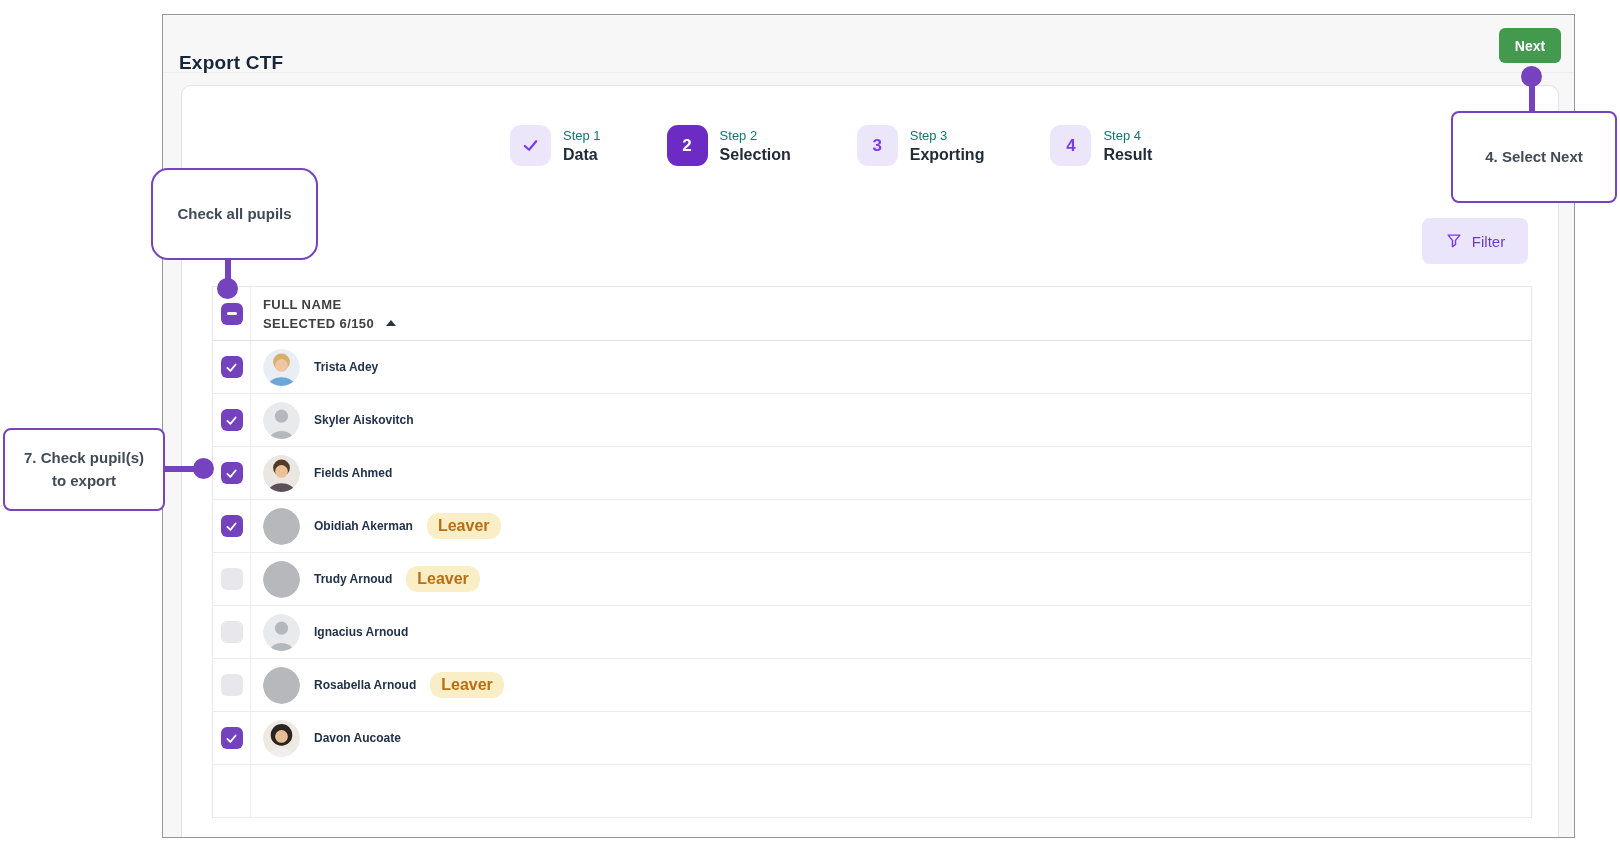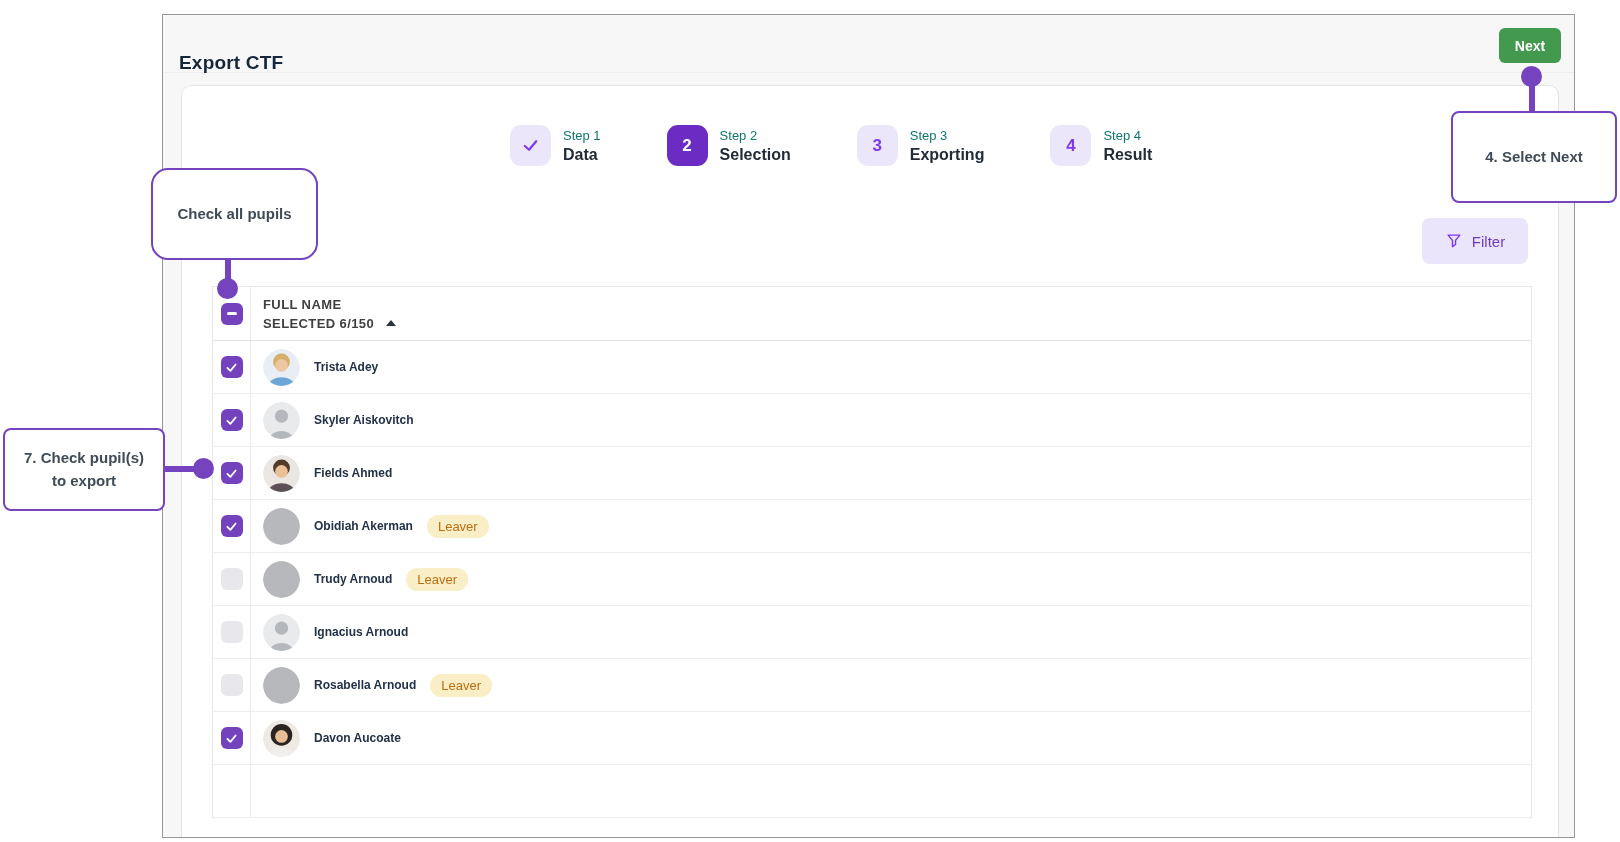--- a/index.html
+++ b/index.html
@@ -41,21 +41,21 @@
   .thead{display:flex;height:53px;border-bottom:1px solid #e0e0e6;}
   .cb-cell{width:37px;flex-shrink:0;border-right:1px solid #ececf0;display:flex;align-items:center;justify-content:center;}
   .head-main{display:flex;align-items:center;padding-left:12px;}
   .head-lines{display:flex;flex-direction:column;gap:4px;}
   .head-line{font-size:13px;font-weight:700;color:#404040;letter-spacing:.4px;display:flex;align-items:center;}
   .sort-arrow{width:0;height:0;border-left:5px solid transparent;border-right:5px solid transparent;
               border-bottom:6px solid #2a3340;margin-left:12px;display:inline-block;cursor:pointer;}
   .row{display:flex;height:52px;border-bottom:1px solid #ededf1;background:#fff;}
   .row-main{flex:1;display:flex;align-items:center;padding-left:12px;gap:14px;}
   .pupil-name{font-size:12px;font-weight:700;color:#22324a;}
-  .leaver{display:none;background:#f9eec5;color:#bb6d13;font-size:13px;padding:4px 11px;border-radius:12px;}
+  .leaver{display:none;background:#f9eec5;color:#bb6d13;font-size:16px;padding:4px 11px;border-radius:12px;font-weight:bold;}
   .row.has-leaver .leaver{display:inline-block;}
 
   
   .checkbox{width:22px;height:22px;border-radius:6px;background:#e7e7ec;display:flex;align-items:center;
             justify-content:center;cursor:pointer;}
   .checkbox svg{display:none;width:15px;height:15px;}
   .checkbox .minus{display:none;width:10px;height:3px;background:#fff;border-radius:2px;}
   .checkbox.checked{background:#7542bd;}
   .checkbox.checked svg{display:block;}
   .checkbox.indeterminate{background:#7542bd;}

